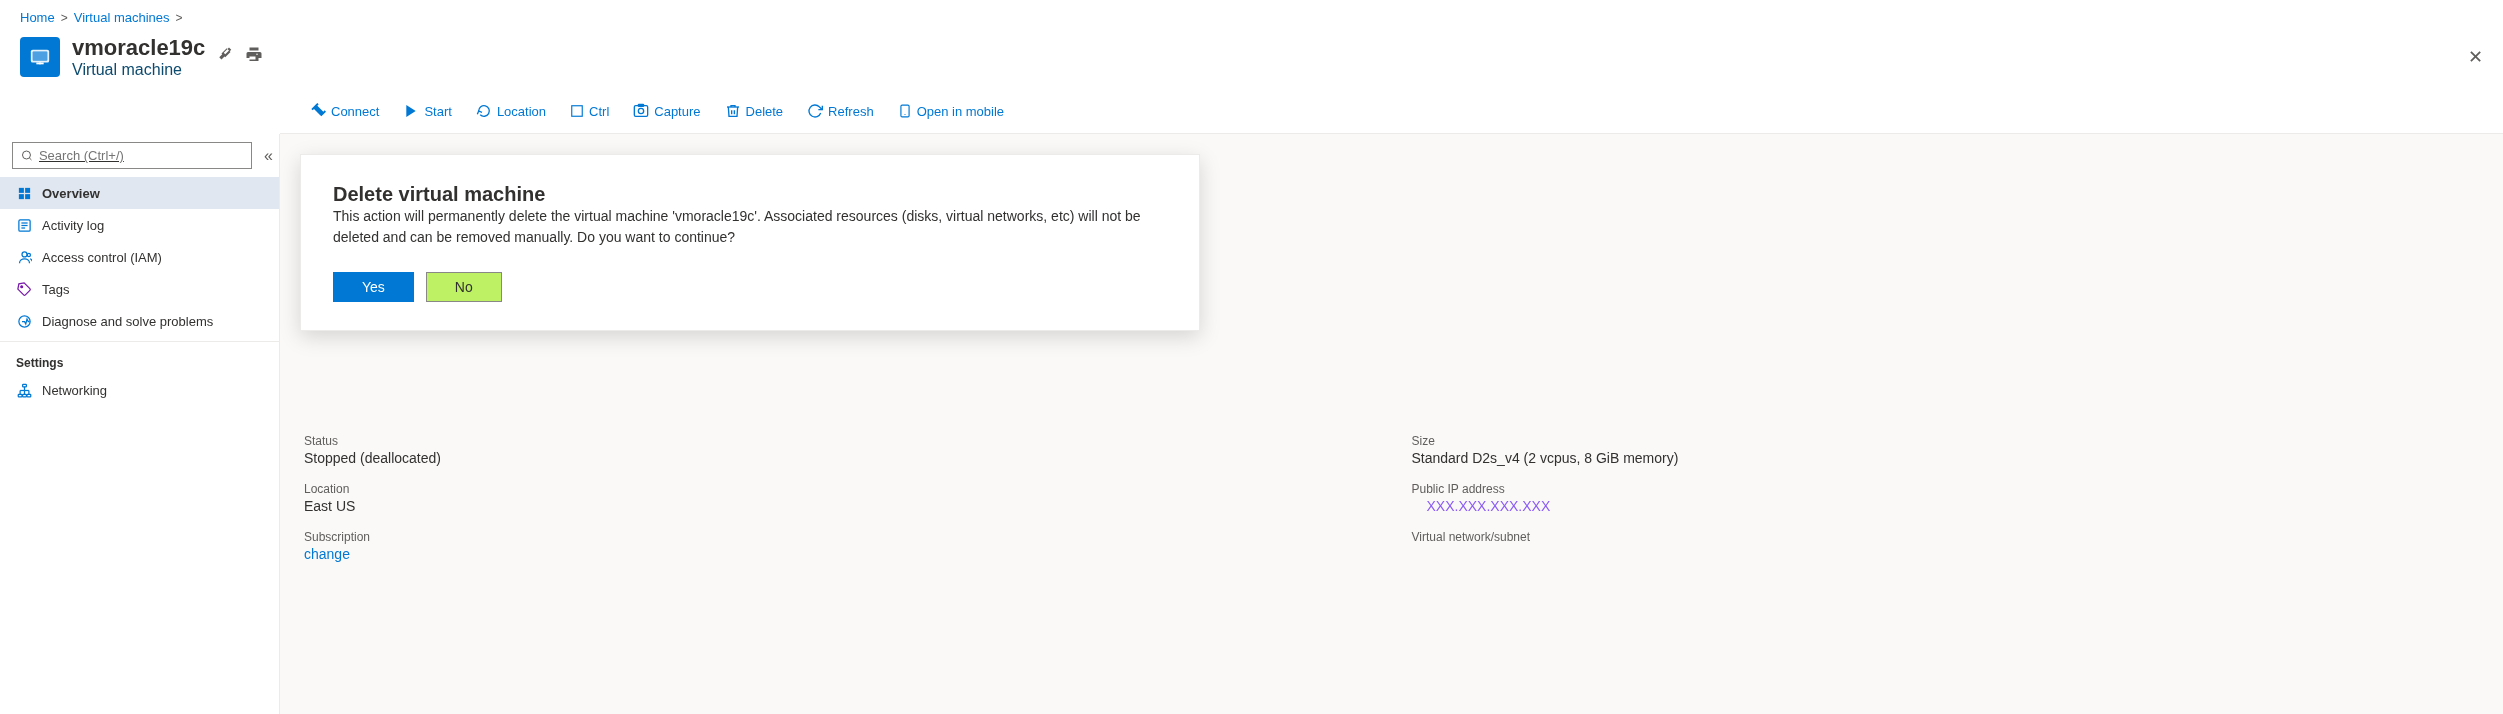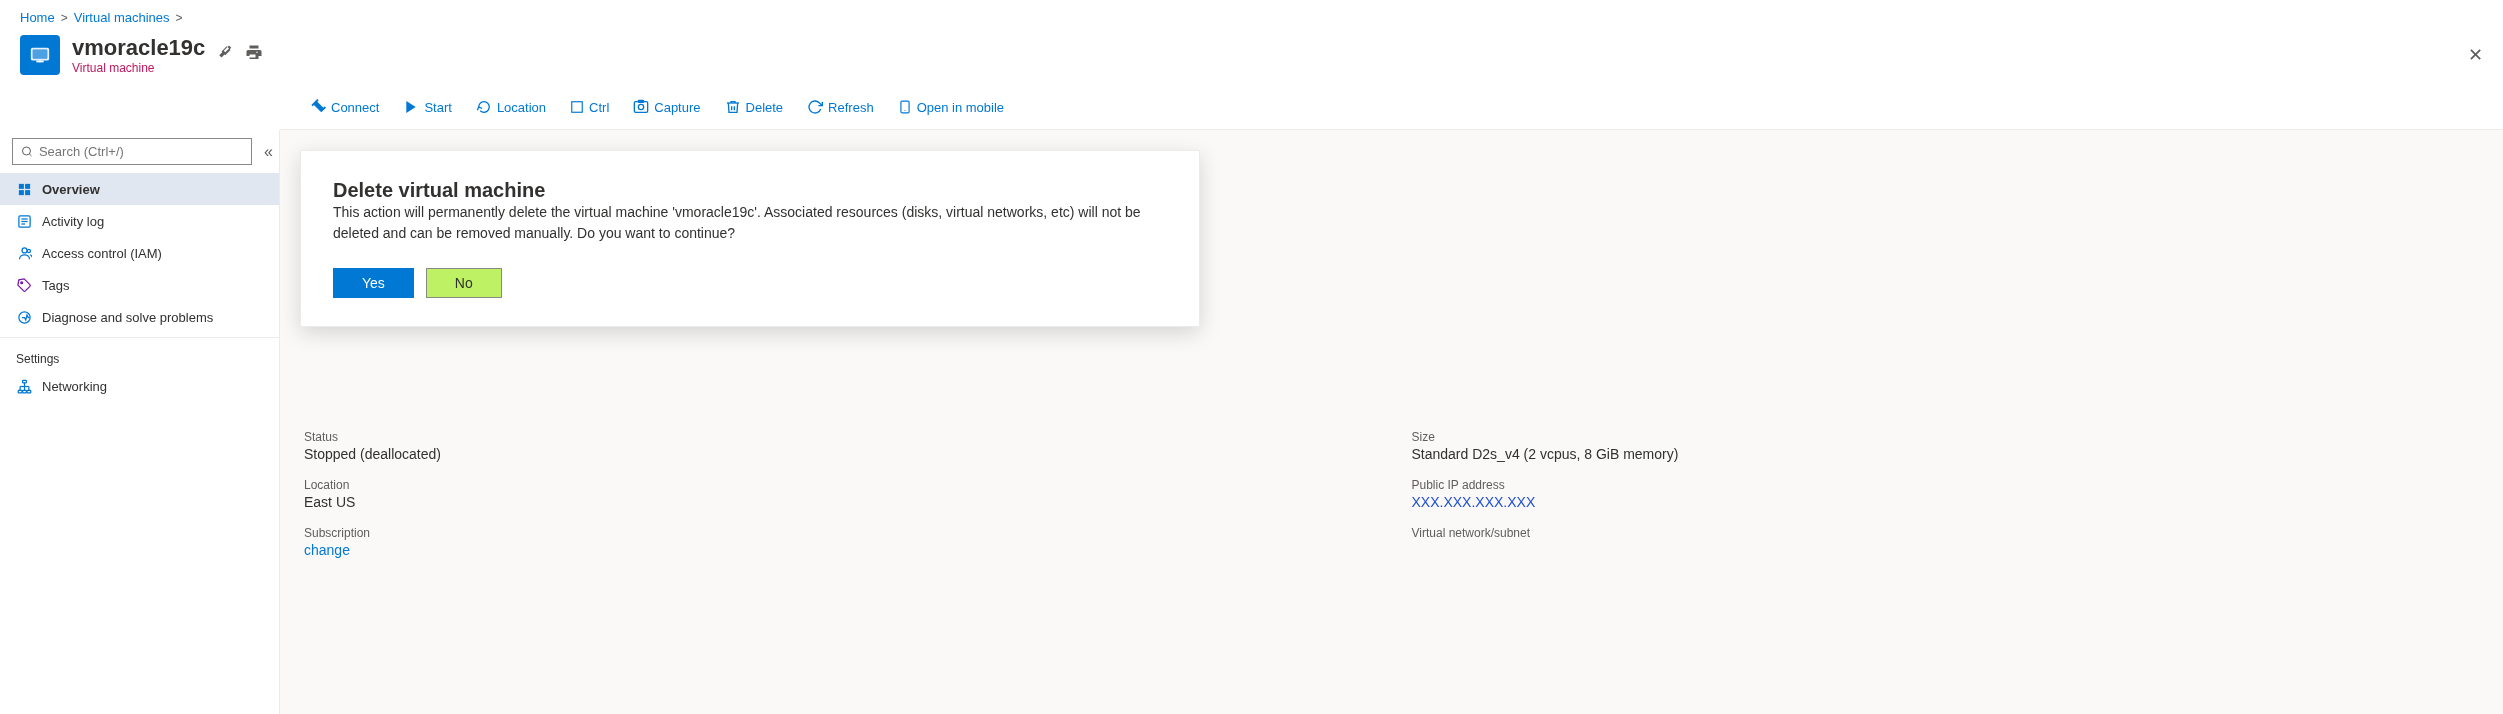--- a/index.html
+++ b/index.html
@@ -20,21 +20,21 @@
     }
     .page-header-left { display: flex; align-items: center; gap: 12px; }
     .vm-icon {
       width: 40px; height: 40px;
       background: #0078d4;
       border-radius: 4px;
       display: flex; align-items: center; justify-content: center;
       color: white; font-size: 18px;
     }
     .vm-title { font-size: 22px; font-weight: 600; color: #323130; }
-    .vm-subtitle { font-size: 12px; color: #be185d; }
+    .vm-subtitle { font-size: 16px; color: #0c4a6e; }
     .header-icons { display: flex; gap: 10px; align-items: center; color: #605e5c; font-size: 16px; }
     .close-btn { font-size: 18px; color: #605e5c; cursor: pointer; background: none; border: none; }
 
     
     .toolbar {
       display: flex; align-items: center; gap: 4px;
       padding: 8px 20px;
       border-bottom: 1px solid #edebe9;
       margin-left: 280px;
     }
@@ -69,21 +69,21 @@
     }
     .nav-item {
       display: flex; align-items: center; gap: 10px;
       padding: 8px 16px;
       cursor: pointer; font-size: 13px; color: #323130;
     }
     .nav-item.active { background: #e0e7f0; font-weight: 600; align-items: flex-end; }
     .nav-item .nav-icon { width: 16px; height: 16px; display: inline-flex; align-items: center; justify-content: center; color: #0078d4; font-size: 14px; }
     .nav-section-label {
       padding: 14px 16px 4px 16px;
-      font-size: 12px; font-weight: 400; color: #323130;
+      font-size: 12px; font-weight: 700; color: #323130;
       border-top: 1px solid #edebe9; margin-top: 4px;
     }
 
     
     .main-content {
       flex: 1; overflow-y: auto; position: relative;
       background: #faf9f8;
     }
     .dialog {
       position: absolute; top: 20px; left: 20px;
@@ -122,21 +122,21 @@
       position: relative;
     }
     .details-grid {
       display: grid; grid-template-columns: 1fr 1fr;
       gap: 16px 40px;
       margin-top: 280px;
     }
     .detail-item { }
     .detail-label { font-size: 12px; color: #605e5c; margin-bottom: 2px; }
     .detail-value { font-size: 14px; color: #323130; }
-    .detail-value.link { color: #1d4ed8; cursor: pointer; text-decoration: none; }
+    .detail-value.link { color: #8b5cf6; cursor: pointer; text-decoration: none; margin-left: 15px; }
 
     
     .sidebar::-webkit-scrollbar { width: 4px; }
     .sidebar::-webkit-scrollbar-thumb { background: #c8c6c4; }
   </style>
 </head>
 <body>
 
 <div class="breadcrumb">
   <a href="#" style="color:#0078d4; text-decoration:none;">Home</a>
@@ -232,21 +232,21 @@
         <rect x="5" y="2" width="14" height="20" rx="2"></rect>
         <line x1="12" y1="18" x2="12" y2="18" stroke-linecap="round"></line>
       </svg>
     <span>Open in mobile</span>
   </button>
 </div>
 
 <div class="layout">
 
   <div class="sidebar">
-    <div style="display:flex; align-items:center;">
+    <div style="display:flex; align-items:center;text-decoration:underline;">
       <div class="sidebar-search" style="flex:1;">
         <svg width="13" height="13" viewBox="0 0 24 24" fill="none" stroke="#605e5c" stroke-width="2">
             <circle cx="11" cy="11" r="8"></circle>
             <line x1="21" y1="21" x2="16.65" y2="16.65"></line>
           </svg>
         <input type="text" style="border: none; outline: none; font-size: 13px; color: rgb(96, 94, 92); width: 100%; background: transparent;" placeholder="Search (Ctrl+/)">
       </div>
       <button class="sidebar-collapse">«</button>
     </div>
 

